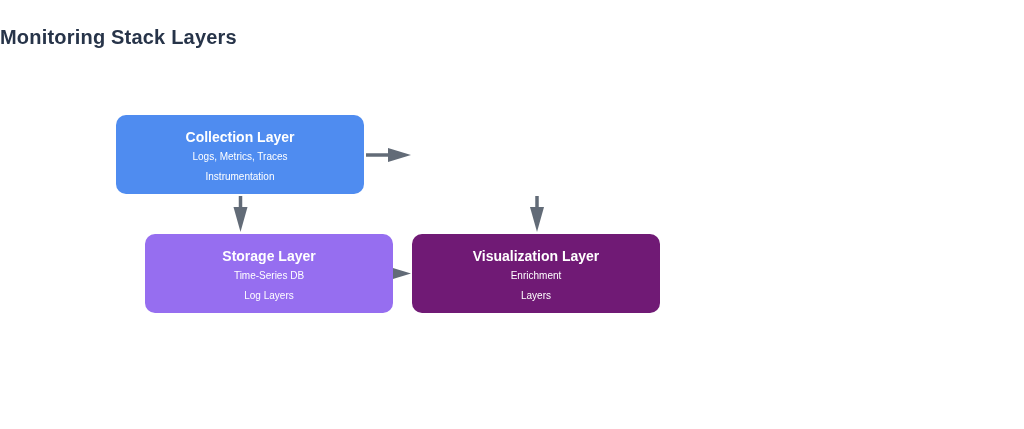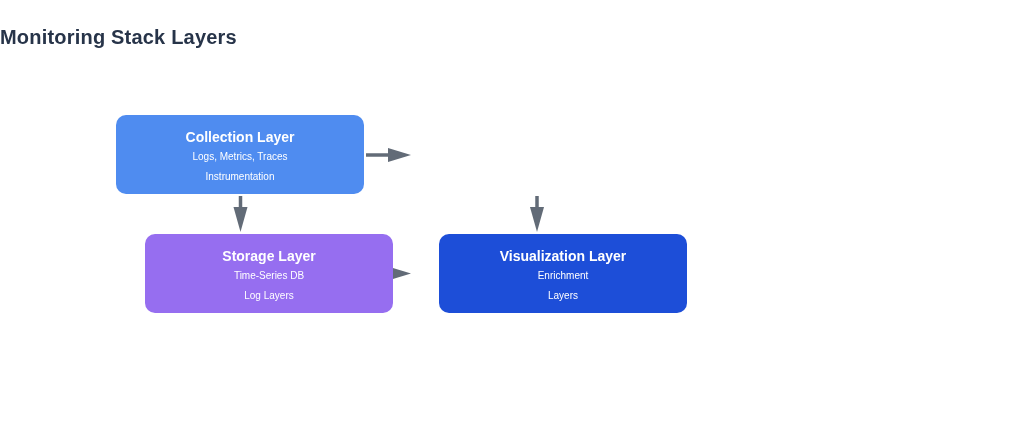--- a/index.html
+++ b/index.html
@@ -97,19 +97,19 @@
     <div class="node-line">Instrumentation</div>
   </div>
 
 
   <div class="node node-storage" style="background: rgb(150, 110, 240);">
     <div class="node-title">Storage Layer</div>
     <div class="node-line">Time-Series DB</div>
     <div class="node-line">Log Layers</div>
   </div>
 
-  <div class="node node-visualization" style="background: #1d4ed8; margin-left: 27px;">
+  <div class="node node-visualization" style="background: #701a75;">
     <div class="node-title">Visualization Layer</div>
     <div class="node-line">Enrichment</div>
     <div class="node-line">Layers</div>
   </div>
 
 </div>
 
 </body></html>

